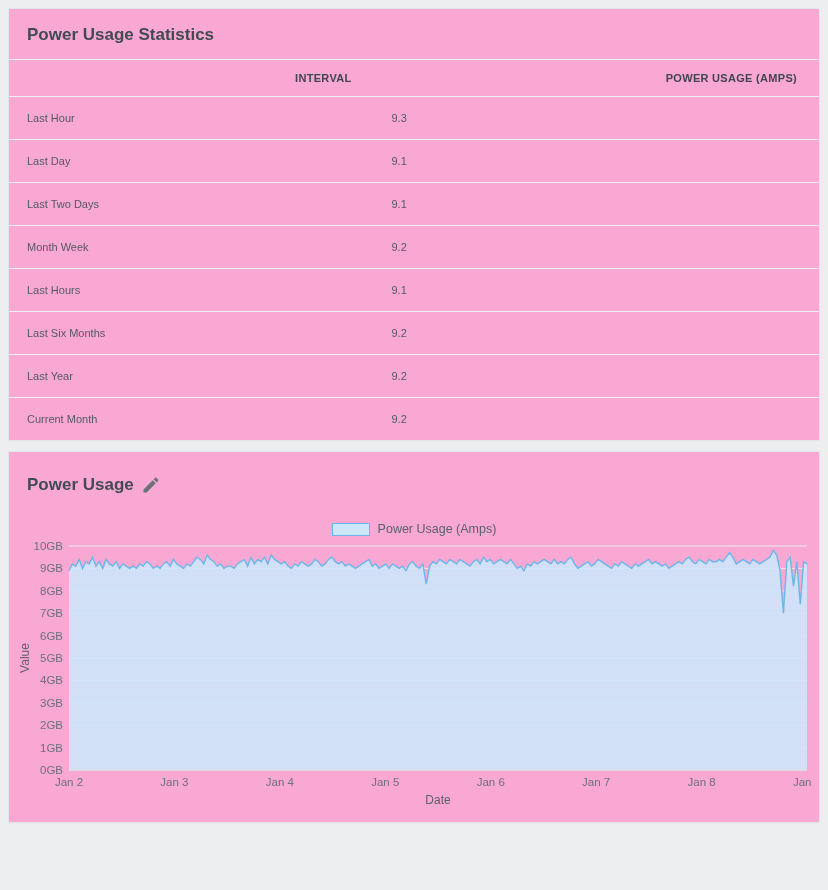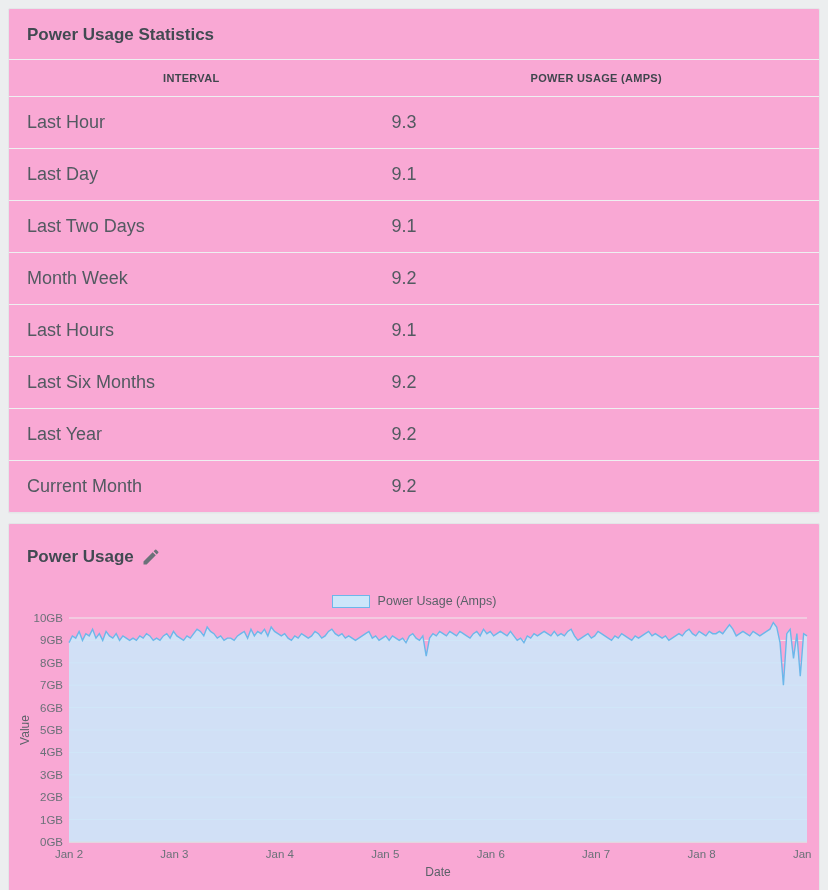--- a/index.html
+++ b/index.html
@@ -29,34 +29,34 @@
   }
   .card-header.with-icon {
     display: flex;
     align-items: center;
   }
   table.stats {
     width: 100%;
     border-collapse: collapse;
   }
   table.stats thead th {
-    text-align: center;
+    text-align: right;
     font-size: 11px;
     letter-spacing: 0.3px;
     font-weight: 700;
     color: #3f464d;
-    padding: 12px 32px 12px;
+    padding: 12px 22px 12px;
     border-bottom: 1px solid #eef0f1;
     border-top: 1px solid #eef0f1;
   }
   table.stats tbody td {
     padding: 15px 18px;
     border-top: 1px solid #eef0f1;
     color: #535a61;
-    font-size: 18px;
+    font-size: 11px;
   }
   table.stats tbody tr:first-child td {
     border-top: 1px solid #eef0f1;
   }
   .col-interval { width: 45%; }
   .col-value { width: 55%; }
 
   .chart-wrap {
     padding: 0 8px 14px 8px;
   }

